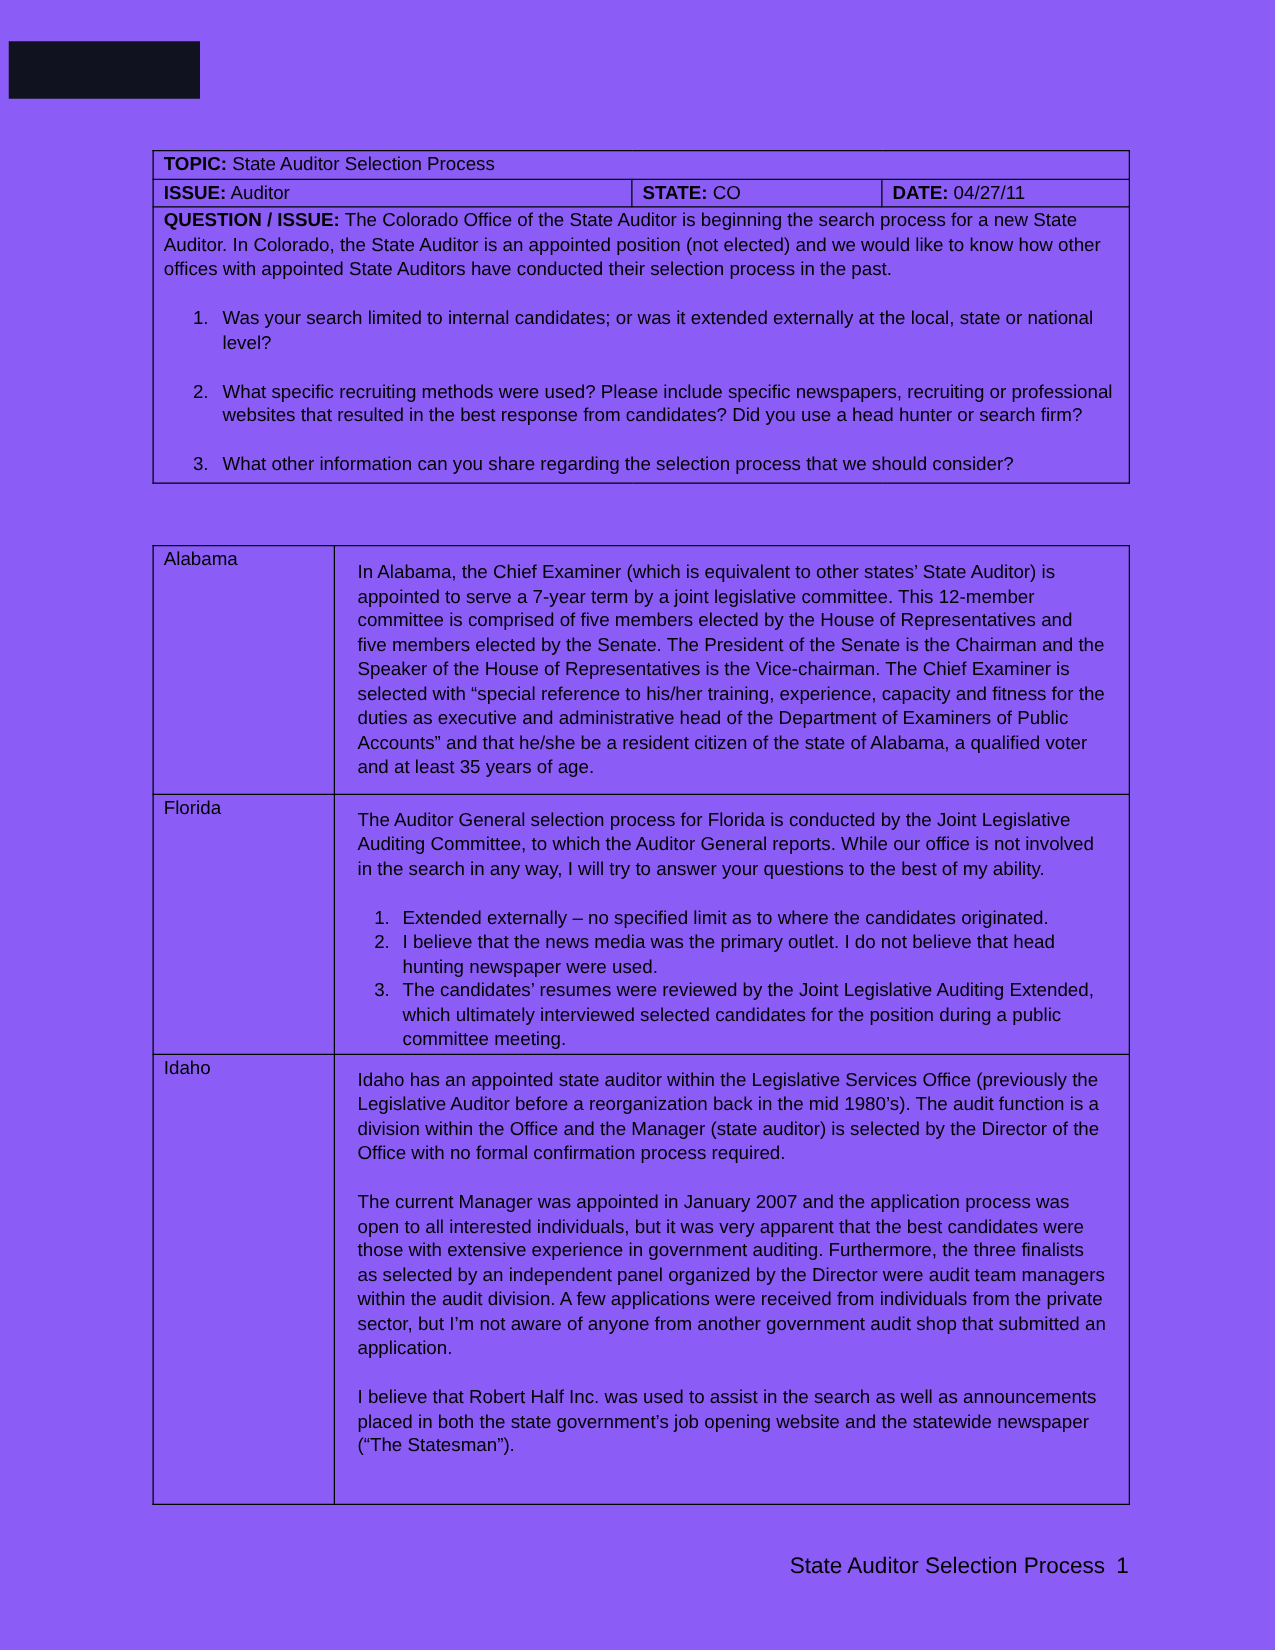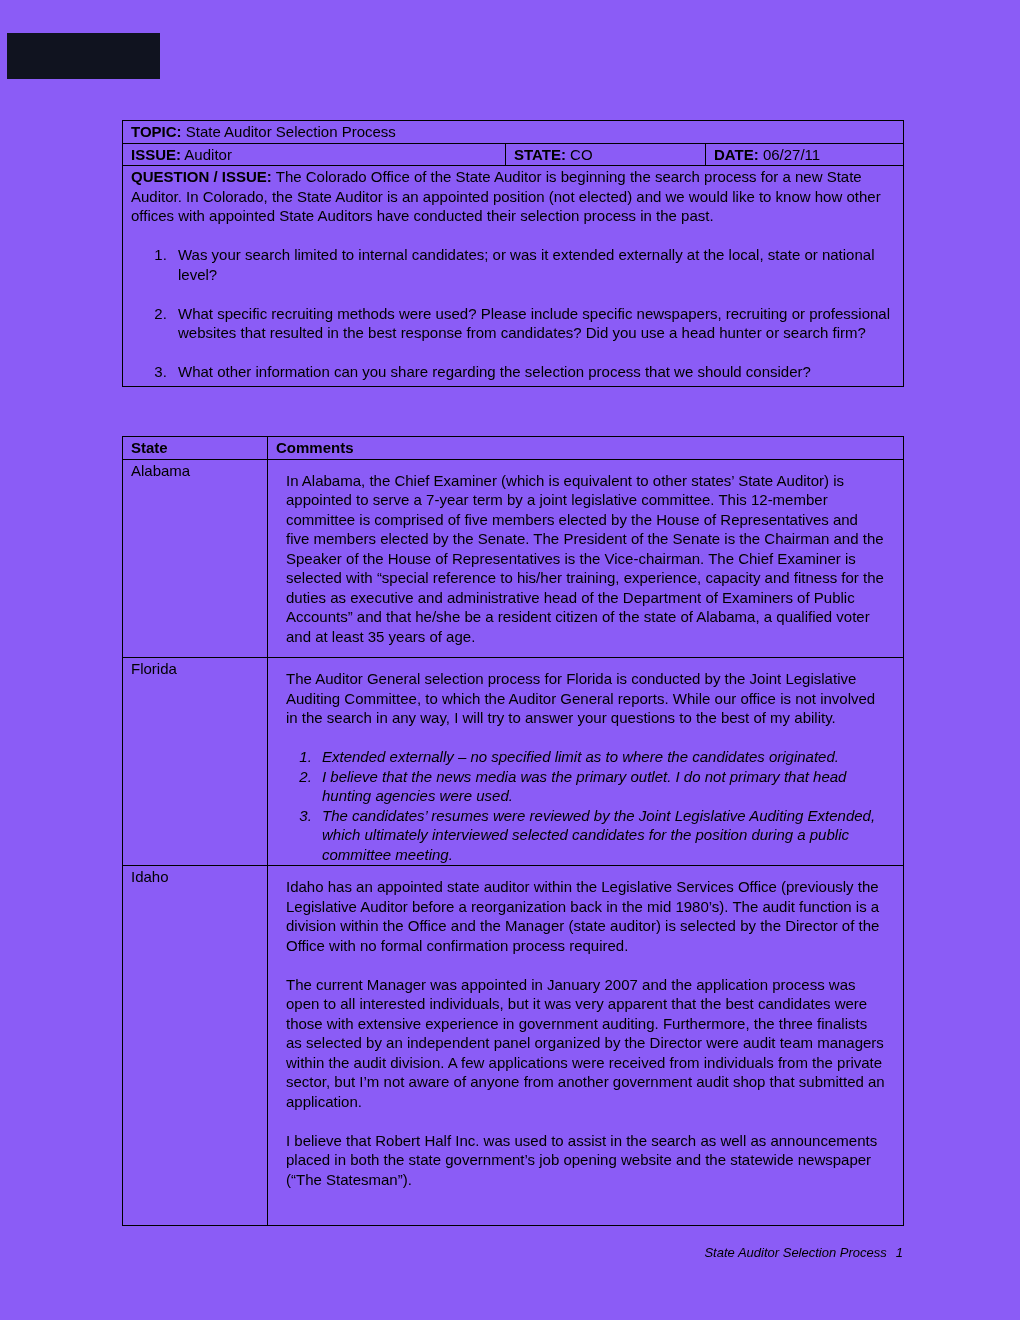--- a/index.html
+++ b/index.html
@@ -32,29 +32,28 @@
   }
   .header-table { position: absolute; left: 122px; top: 120px; width: 781px; }
   .states-table { position: absolute; left: 122px; top: 436px; width: 781px; }
   .b { font-weight: bold; }
   .q-cell p { margin: 0; }
   ol.qlist { margin: 19.5px 0 0 0; padding-left: 40px; }
   ol.qlist li { margin-bottom: 19.5px; padding-left: 7px; }
   ol.qlist li:last-child { margin-bottom: 3px; }
   .comments p { margin: 10px; }
   .comments p + p { margin-top: 19.5px; }
-  ol.flist { margin: 19.5px 0 0 0; padding-left: 40px; font-style: italic; }
+  ol.flist { margin: 19.5px 0 0 0; padding-left: 40px; }
   ol.flist li { padding-left: 6px; }
   .idaho-cell { padding-bottom: 26px; }
   .footer {
     position: absolute;
     right: 117px;
     top: 1243px;
-    font-size: 13px;
-    font-style: italic;
+    font-size: 18px;
     color: #000;
   }
   .footer .page-num { margin-left: 9px; }
 </style>
 </head>
 <body>
 
 <div class="page">
 
   <div class="dark-banner"></div>
@@ -76,21 +75,21 @@
       <td>
         <span class="b">ISSUE:</span>
         <span>Auditor</span>
       </td>
       <td>
         <span class="b">STATE:</span>
         <span>CO</span>
       </td>
       <td>
         <span class="b">DATE:</span>
-        <span>06/27/11</span>
+        <span>04/27/11</span>
       </td>
     </tr>
     <tr>
       <td colspan="3" class="q-cell">
         <p>
           <span class="b">QUESTION / ISSUE:</span>
           <span>The Colorado Office of the State Auditor is beginning the search process for a new State Auditor. In Colorado, the State Auditor is an appointed position (not elected) and we would like to know how other offices with appointed State Auditors have conducted their selection process in the past.</span>
         </p>
         <ol class="qlist">
           <li>Was your search limited to internal candidates; or was it extended externally at the local, state or national level?</li>
@@ -101,37 +100,33 @@
     </tr>
   </tbody>
     </table>
 
   <table class="states-table">
     <colgroup>
       <col style="width:145px">
       <col style="width:636px">
     </colgroup>
     <tbody>
-        <tr>
-      <th class="b">State</th>
-      <th class="b">Comments</th>
-    </tr>
     <tr>
       <td>Alabama</td>
       <td class="comments">
         <p>In Alabama, the Chief Examiner (which is equivalent to other states’ State Auditor) is appointed to serve a 7-year term by a joint legislative committee. This 12-member committee is comprised of five members elected by the House of Representatives and five members elected by the Senate. The President of the Senate is the Chairman and the Speaker of the House of Representatives is the Vice-chairman. The Chief Examiner is selected with “special reference to his/her training, experience, capacity and fitness for the duties as executive and administrative head of the Department of Examiners of Public Accounts” and that he/she be a resident citizen of the state of Alabama, a qualified voter and at least 35 years of age.</p>
       </td>
     </tr>
     <tr>
       <td>Florida</td>
       <td class="comments">
         <p>The Auditor General selection process for Florida is conducted by the Joint Legislative Auditing Committee, to which the Auditor General reports. While our office is not involved in the search in any way, I will try to answer your questions to the best of my ability.</p>
         <ol class="flist">
           <li>Extended externally – no specified limit as to where the candidates originated.</li>
-          <li>I believe that the news media was the primary outlet. I do not primary that head hunting agencies were used.</li>
+          <li>I believe that the news media was the primary outlet. I do not believe that head hunting newspaper were used.</li>
           <li>The candidates’ resumes were reviewed by the Joint Legislative Auditing Extended, which ultimately interviewed selected candidates for the position during a public committee meeting.</li>
         </ol>
       </td>
     </tr>
     <tr>
       <td>Idaho</td>
       <td class="comments idaho-cell">
         <p>Idaho has an appointed state auditor within the Legislative Services Office (previously the Legislative Auditor before a reorganization back in the mid 1980’s). The audit function is a division within the Office and the Manager (state auditor) is selected by the Director of the Office with no formal confirmation process required.</p>
         <p>The current Manager was appointed in January 2007 and the application process was open to all interested individuals, but it was very apparent that the best candidates were those with extensive experience in government auditing. Furthermore, the three finalists as selected by an independent panel organized by the Director were audit team managers within the audit division. A few applications were received from individuals from the private sector, but I’m not aware of anyone from another government audit shop that submitted an application.</p>
         <p>I believe that Robert Half Inc. was used to assist in the search as well as announcements placed in both the state government’s job opening website and the statewide newspaper (“The Statesman”).</p>

